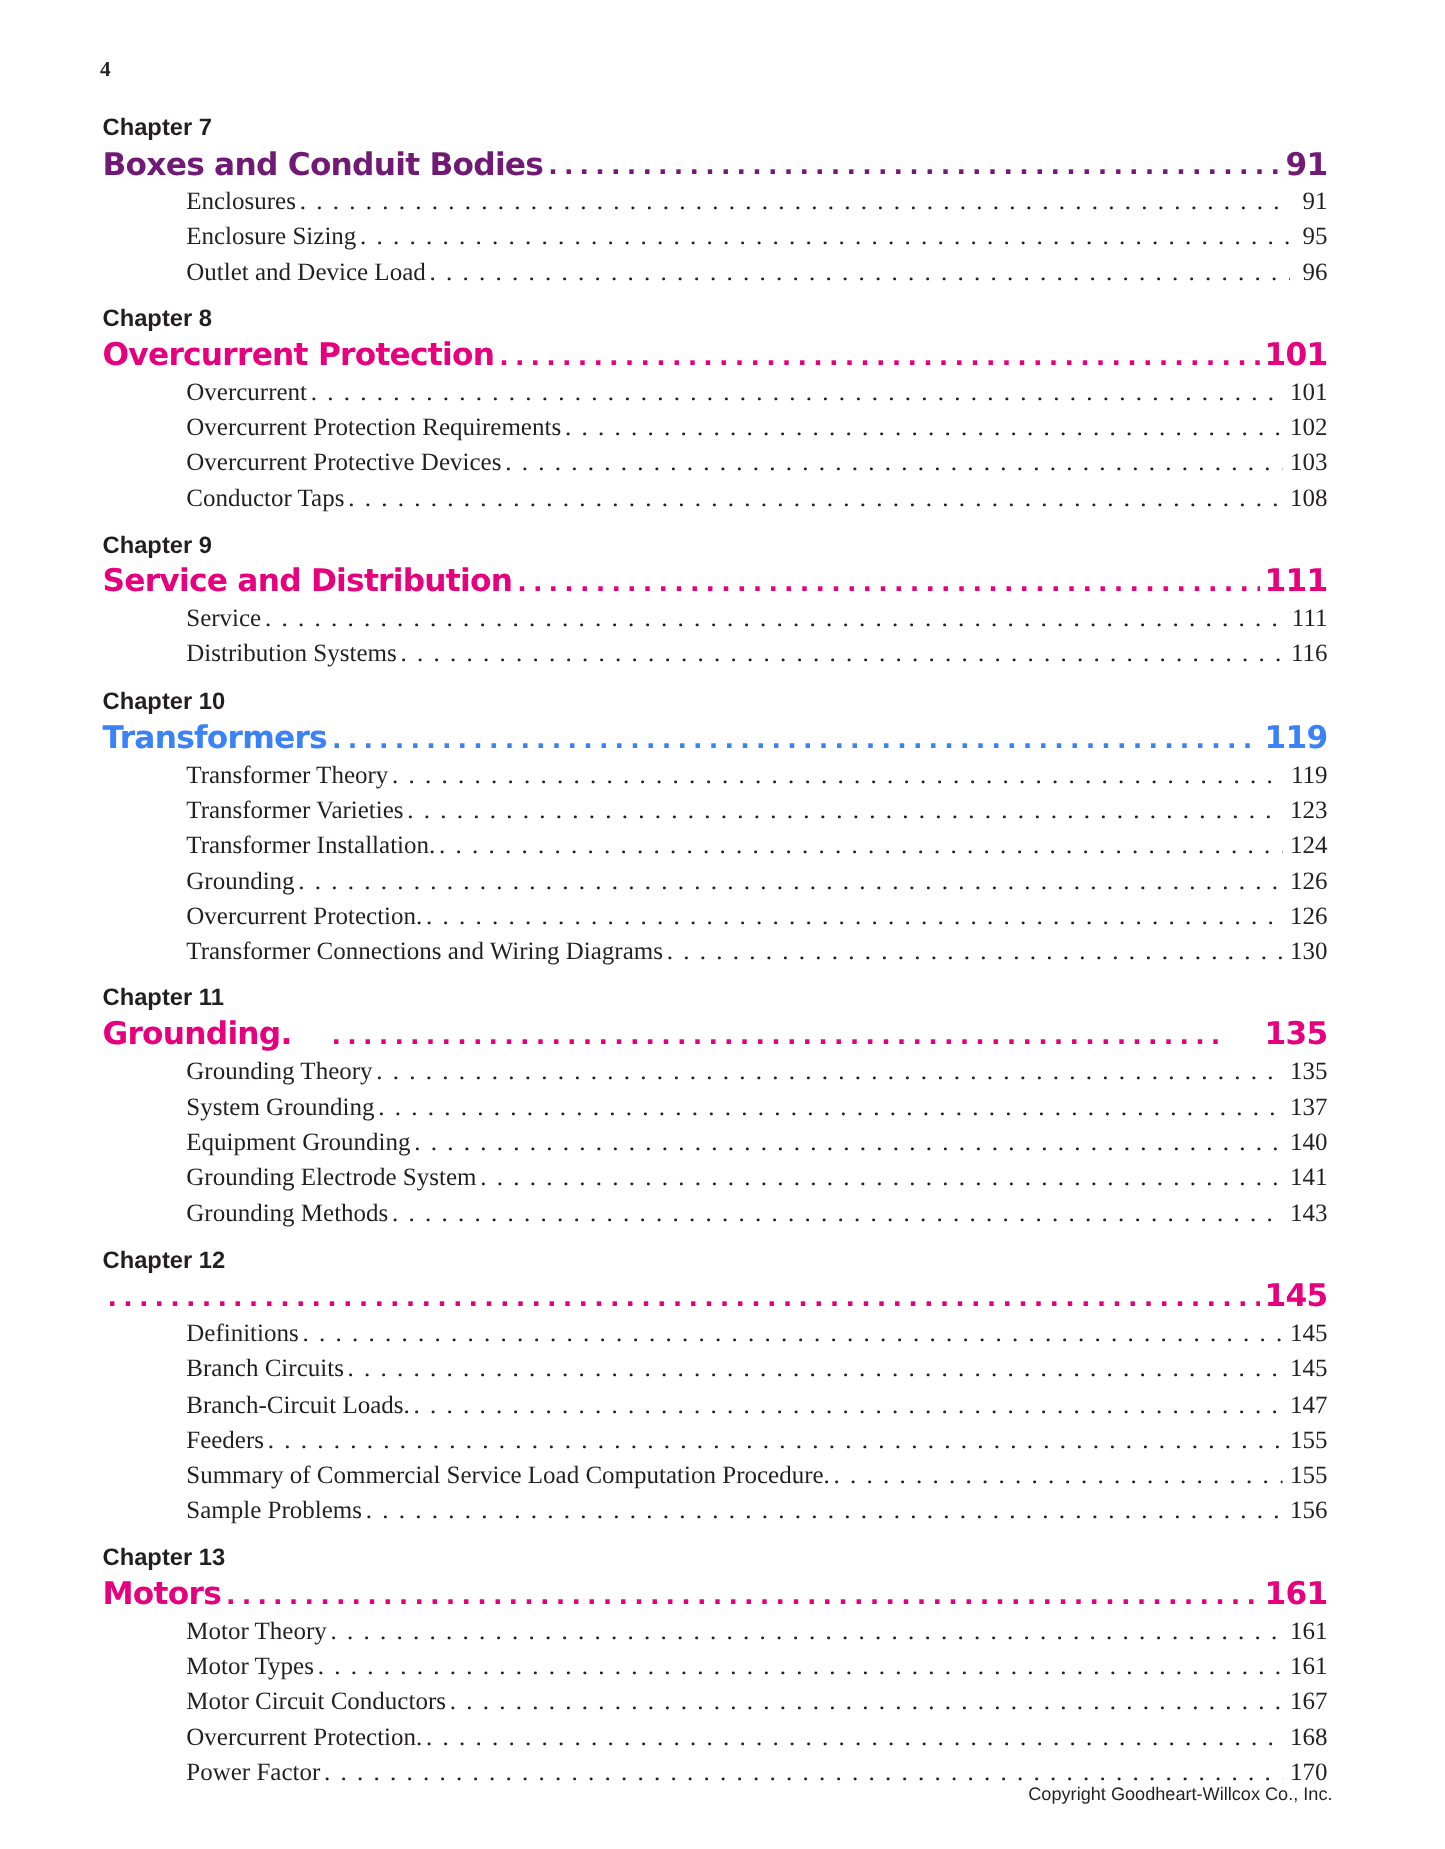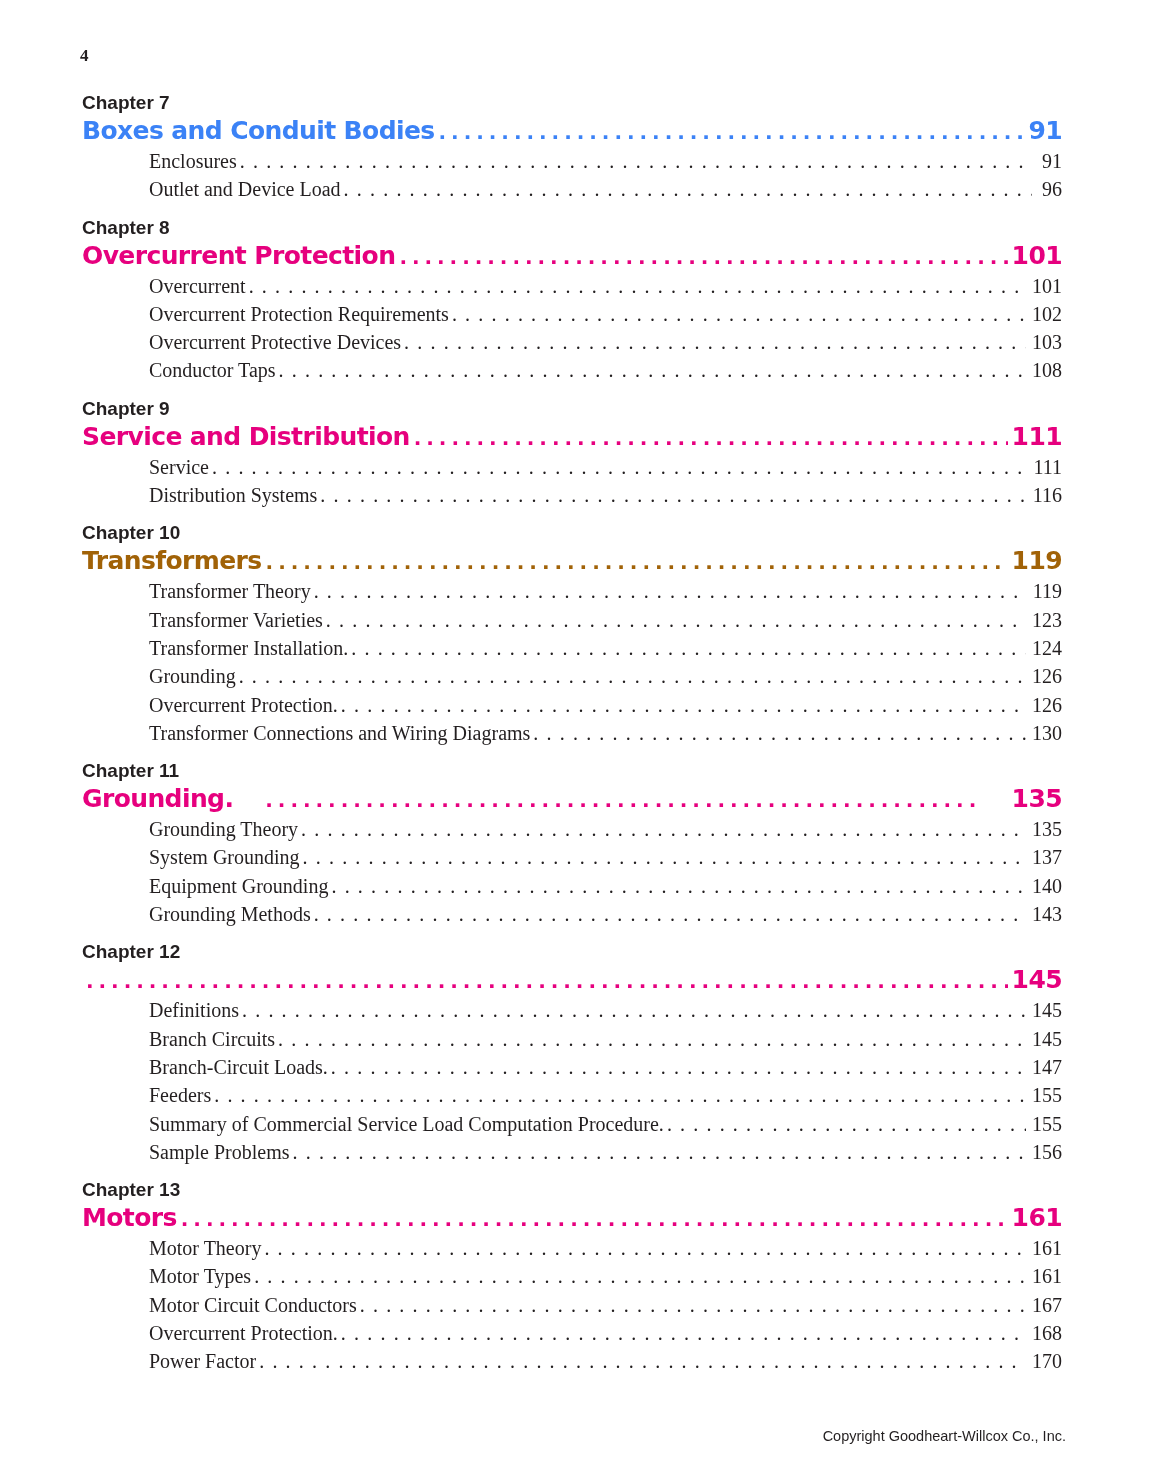--- a/index.html
+++ b/index.html
@@ -55,94 +55,99 @@
 </style>
 </head>
 <body>
 
 <div class="page-number">4</div>
 
 <div class="toc">
 
   <div class="chapter">
     <div class="chapter-label">Chapter 7</div>
+    <div class="chapter-row" style="color: #701a75; align-items: center;">
+      <span class="title">Boxes and Conduit Bodies</span>
+      <span class="leader"></span>
+      <span class="page">91</span>
+    </div>
+    <div class="sections">
+      <div class="section-row">
+          <span class="title">Enclosures</span>
+          <span class="leader"></span>
+          <span class="page">91</span>
+        </div>
+      <div class="section-row">
+          <span class="title">Enclosure Sizing</span>
+          <span class="leader"></span>
+          <span class="page">95</span>
+        </div>
+      <div class="section-row">
+          <span class="title">Outlet and Device Load</span>
+          <span class="leader"></span>
+          <span class="page">96</span>
+        </div>
+    </div>
+  </div>
+
+  <div class="chapter">
+    <div class="chapter-label">Chapter 8</div>
+    <div class="chapter-row" style="color: rgb(230, 0, 126);">
+      <span class="title">Overcurrent Protection</span>
+      <span class="leader"></span>
+      <span class="page">101</span>
+    </div>
+    <div class="sections">
+      <div class="section-row">
+          <span class="title">Overcurrent</span>
+          <span class="leader"></span>
+          <span class="page">101</span>
+        </div>
+      <div class="section-row">
+          <span class="title">Overcurrent Protection Requirements</span>
+          <span class="leader"></span>
+          <span class="page">102</span>
+        </div>
+      <div class="section-row">
+          <span class="title">Overcurrent Protective Devices</span>
+          <span class="leader"></span>
+          <span class="page">103</span>
+        </div>
+      <div class="section-row">
+          <span class="title">Conductor Taps</span>
+          <span class="leader"></span>
+          <span class="page">108</span>
+        </div>
+    </div>
+  </div>
+
+  <div class="chapter">
+    <div class="chapter-label">Chapter 9</div>
+    <div class="chapter-row" style="color: rgb(230, 0, 126);">
+      <span class="title">Service and Distribution</span>
+      <span class="leader"></span>
+      <span class="page">111</span>
+    </div>
+    <div class="sections">
+      <div class="section-row">
+          <span class="title">Service</span>
+          <span class="leader"></span>
+          <span class="page">111</span>
+        </div>
+      <div class="section-row">
+          <span class="title">Distribution Systems</span>
+          <span class="leader"></span>
+          <span class="page">116</span>
+        </div>
+    </div>
+  </div>
+
+  <div class="chapter">
+    <div class="chapter-label">Chapter 10</div>
     <div class="chapter-row" style="color: #3b82f6;">
-      <span class="title">Boxes and Conduit Bodies</span>
-      <span class="leader"></span>
-      <span class="page">91</span>
-    </div>
-    <div class="sections">
-      <div class="section-row">
-          <span class="title">Enclosures</span>
-          <span class="leader"></span>
-          <span class="page">91</span>
-        </div>
-      <div class="section-row">
-          <span class="title">Outlet and Device Load</span>
-          <span class="leader"></span>
-          <span class="page">96</span>
-        </div>
-    </div>
-  </div>
-
-  <div class="chapter">
-    <div class="chapter-label">Chapter 8</div>
-    <div class="chapter-row" style="color: rgb(230, 0, 126);">
-      <span class="title">Overcurrent Protection</span>
-      <span class="leader"></span>
-      <span class="page">101</span>
-    </div>
-    <div class="sections">
-      <div class="section-row">
-          <span class="title">Overcurrent</span>
-          <span class="leader"></span>
-          <span class="page">101</span>
-        </div>
-      <div class="section-row">
-          <span class="title">Overcurrent Protection Requirements</span>
-          <span class="leader"></span>
-          <span class="page">102</span>
-        </div>
-      <div class="section-row">
-          <span class="title">Overcurrent Protective Devices</span>
-          <span class="leader"></span>
-          <span class="page">103</span>
-        </div>
-      <div class="section-row">
-          <span class="title">Conductor Taps</span>
-          <span class="leader"></span>
-          <span class="page">108</span>
-        </div>
-    </div>
-  </div>
-
-  <div class="chapter">
-    <div class="chapter-label">Chapter 9</div>
-    <div class="chapter-row" style="color: rgb(230, 0, 126);">
-      <span class="title">Service and Distribution</span>
-      <span class="leader"></span>
-      <span class="page">111</span>
-    </div>
-    <div class="sections">
-      <div class="section-row">
-          <span class="title">Service</span>
-          <span class="leader"></span>
-          <span class="page">111</span>
-        </div>
-      <div class="section-row">
-          <span class="title">Distribution Systems</span>
-          <span class="leader"></span>
-          <span class="page">116</span>
-        </div>
-    </div>
-  </div>
-
-  <div class="chapter">
-    <div class="chapter-label">Chapter 10</div>
-    <div class="chapter-row" style="color: #a16207;">
       <span class="title">Transformers</span>
       <span class="leader"></span>
       <span class="page">119</span>
     </div>
     <div class="sections">
       <div class="section-row">
           <span class="title">Transformer Theory</span>
           <span class="leader"></span>
           <span class="page">119</span>
         </div>
@@ -191,20 +196,25 @@
           <span class="title">System Grounding</span>
           <span class="leader"></span>
           <span class="page">137</span>
         </div>
       <div class="section-row">
           <span class="title">Equipment Grounding</span>
           <span class="leader"></span>
           <span class="page">140</span>
         </div>
       <div class="section-row">
+          <span class="title">Grounding Electrode System</span>
+          <span class="leader"></span>
+          <span class="page">141</span>
+        </div>
+      <div class="section-row">
           <span class="title">Grounding Methods</span>
           <span class="leader"></span>
           <span class="page">143</span>
         </div>
     </div>
   </div>
 
   <div class="chapter">
     <div class="chapter-label">Chapter 12</div>
     <div class="chapter-row" style="color: rgb(230, 0, 126);">

